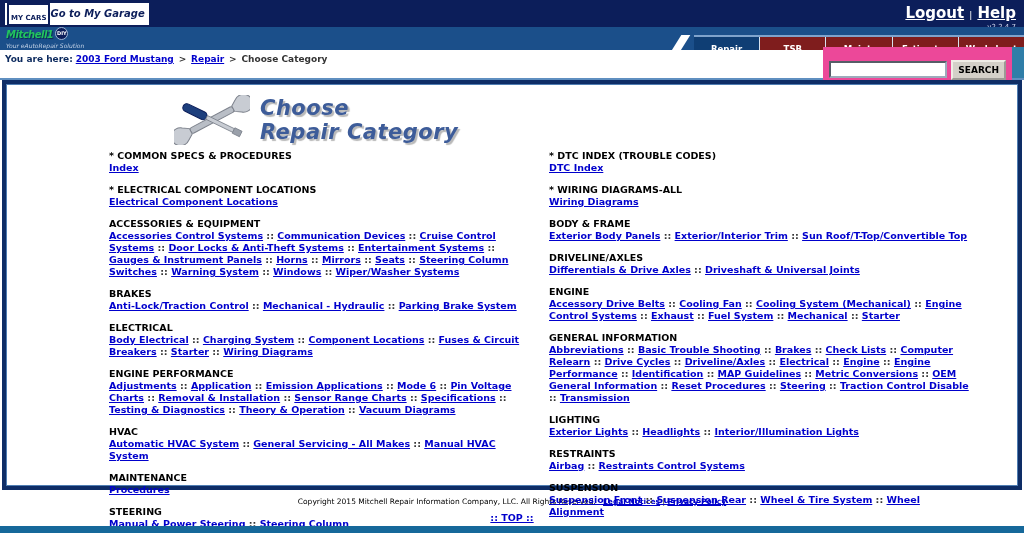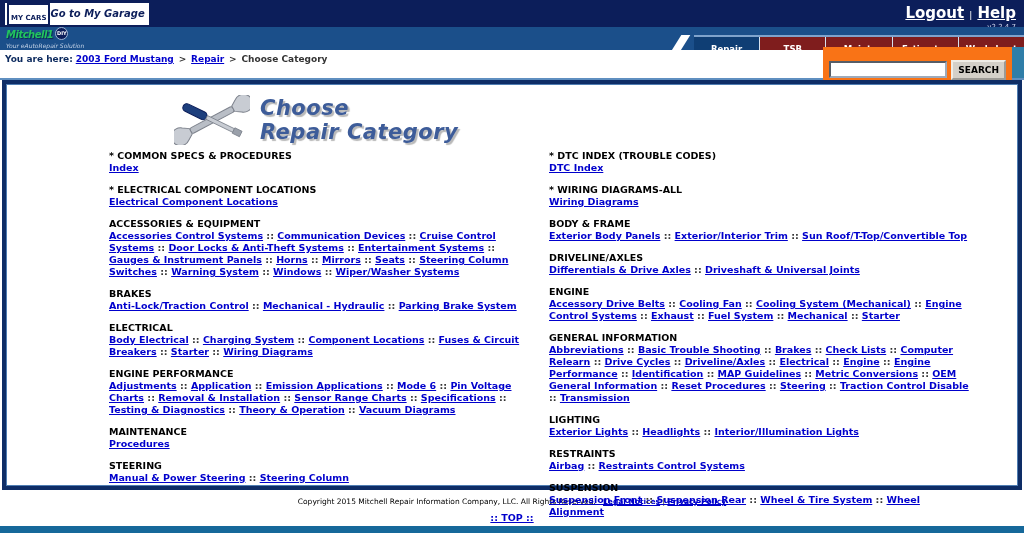--- a/index.html
+++ b/index.html
@@ -40,21 +40,21 @@
   
   .crumb-row { position:relative; height:28px; background:#fff; }
   .breadcrumb { position:absolute; left:5px; top:4px; font-size:9px; color:#333; }
   .crumb-prefix { font-weight:bold; color:#0c2a5e; }
   .breadcrumb a { color:#0000cc; font-weight:bold; }
   .crumb-sep { color:#333; font-weight:bold; padding:0 2px; }
   .crumb-current { color:#333; font-weight:bold; }
   .teal-corner { position:absolute; right:0; top:-3px; width:160px; height:31px; background:#2f7ea8; }
   .teal-corner::before { content:""; position:absolute; left:-8px; top:0; width:16px; height:31px;
     background:#fff; transform:skewX(-20deg); }
-  .search-wrap { position:absolute; right:12px; top:-3px; height:45px; background:#f97316;
+  .search-wrap { position:absolute; right:12px; top:-3px; height:45px; background:#ec4899;
     display:flex; align-items:center; padding:0 6px; }
   .search-input { width:118px; height:17px; border:2px inset #9daabb; font-size:10px; padding:1px 3px; }
   .search-btn { margin-left:4px; height:20px; background:#d4d0c8; border:2px outset #f0ede6;
     font-size:9px; font-weight:bold; color:#000; padding:0 5px; cursor:pointer;
     font-family:"DejaVu Sans","Liberation Sans",sans-serif; }
   .steel-line { height:2px; background:#5f8fc0; }
 
   
   .content-box { position:relative; margin:0 2px; height:410px; background:#fff;
     border:4px solid #0e2d66; box-shadow:inset 0 0 0 1px #4f7db2; }
@@ -173,20 +173,24 @@
         </div>
         <div class="section">
           <div class="sec-head">ELECTRICAL</div>
           <div class="sec-links"><a href="#">Body Electrical</a><span class="sep"> :: </span><a href="#">Charging System</a><span class="sep"> :: </span><a href="#">Component Locations</a><span class="sep"> :: </span><a href="#">Fuses &amp; Circuit Breakers</a><span class="sep"> :: </span><a href="#">Starter</a><span class="sep"> :: </span><a href="#">Wiring Diagrams</a></div>
         </div>
         <div class="section">
           <div class="sec-head">ENGINE PERFORMANCE</div>
           <div class="sec-links"><a href="#">Adjustments</a><span class="sep"> :: </span><a href="#">Application</a><span class="sep"> :: </span><a href="#">Emission Applications</a><span class="sep"> :: </span><a href="#">Mode 6</a><span class="sep"> :: </span><a href="#">Pin Voltage Charts</a><span class="sep"> :: </span><a href="#">Removal &amp; Installation</a><span class="sep"> :: </span><a href="#">Sensor Range Charts</a><span class="sep"> :: </span><a href="#">Specifications</a><span class="sep"> :: </span><a href="#">Testing &amp; Diagnostics</a><span class="sep"> :: </span><a href="#">Theory &amp; Operation</a><span class="sep"> :: </span><a href="#">Vacuum Diagrams</a></div>
         </div>
         <div class="section">
+          <div class="sec-head">HVAC</div>
+          <div class="sec-links"><a href="#">Automatic HVAC System</a><span class="sep"> :: </span><a href="#">General Servicing - All Makes</a><span class="sep"> :: </span><a href="#">Manual HVAC System</a></div>
+        </div>
+        <div class="section">
           <div class="sec-head">MAINTENANCE</div>
           <div class="sec-links"><a href="#">Procedures</a></div>
         </div>
         <div class="section">
           <div class="sec-head">STEERING</div>
           <div class="sec-links"><a href="#">Manual &amp; Power Steering</a><span class="sep"> :: </span><a href="#">Steering Column</a></div>
         </div>
       </div>
     <div class="col right" id="col-right">
         <div class="section">

